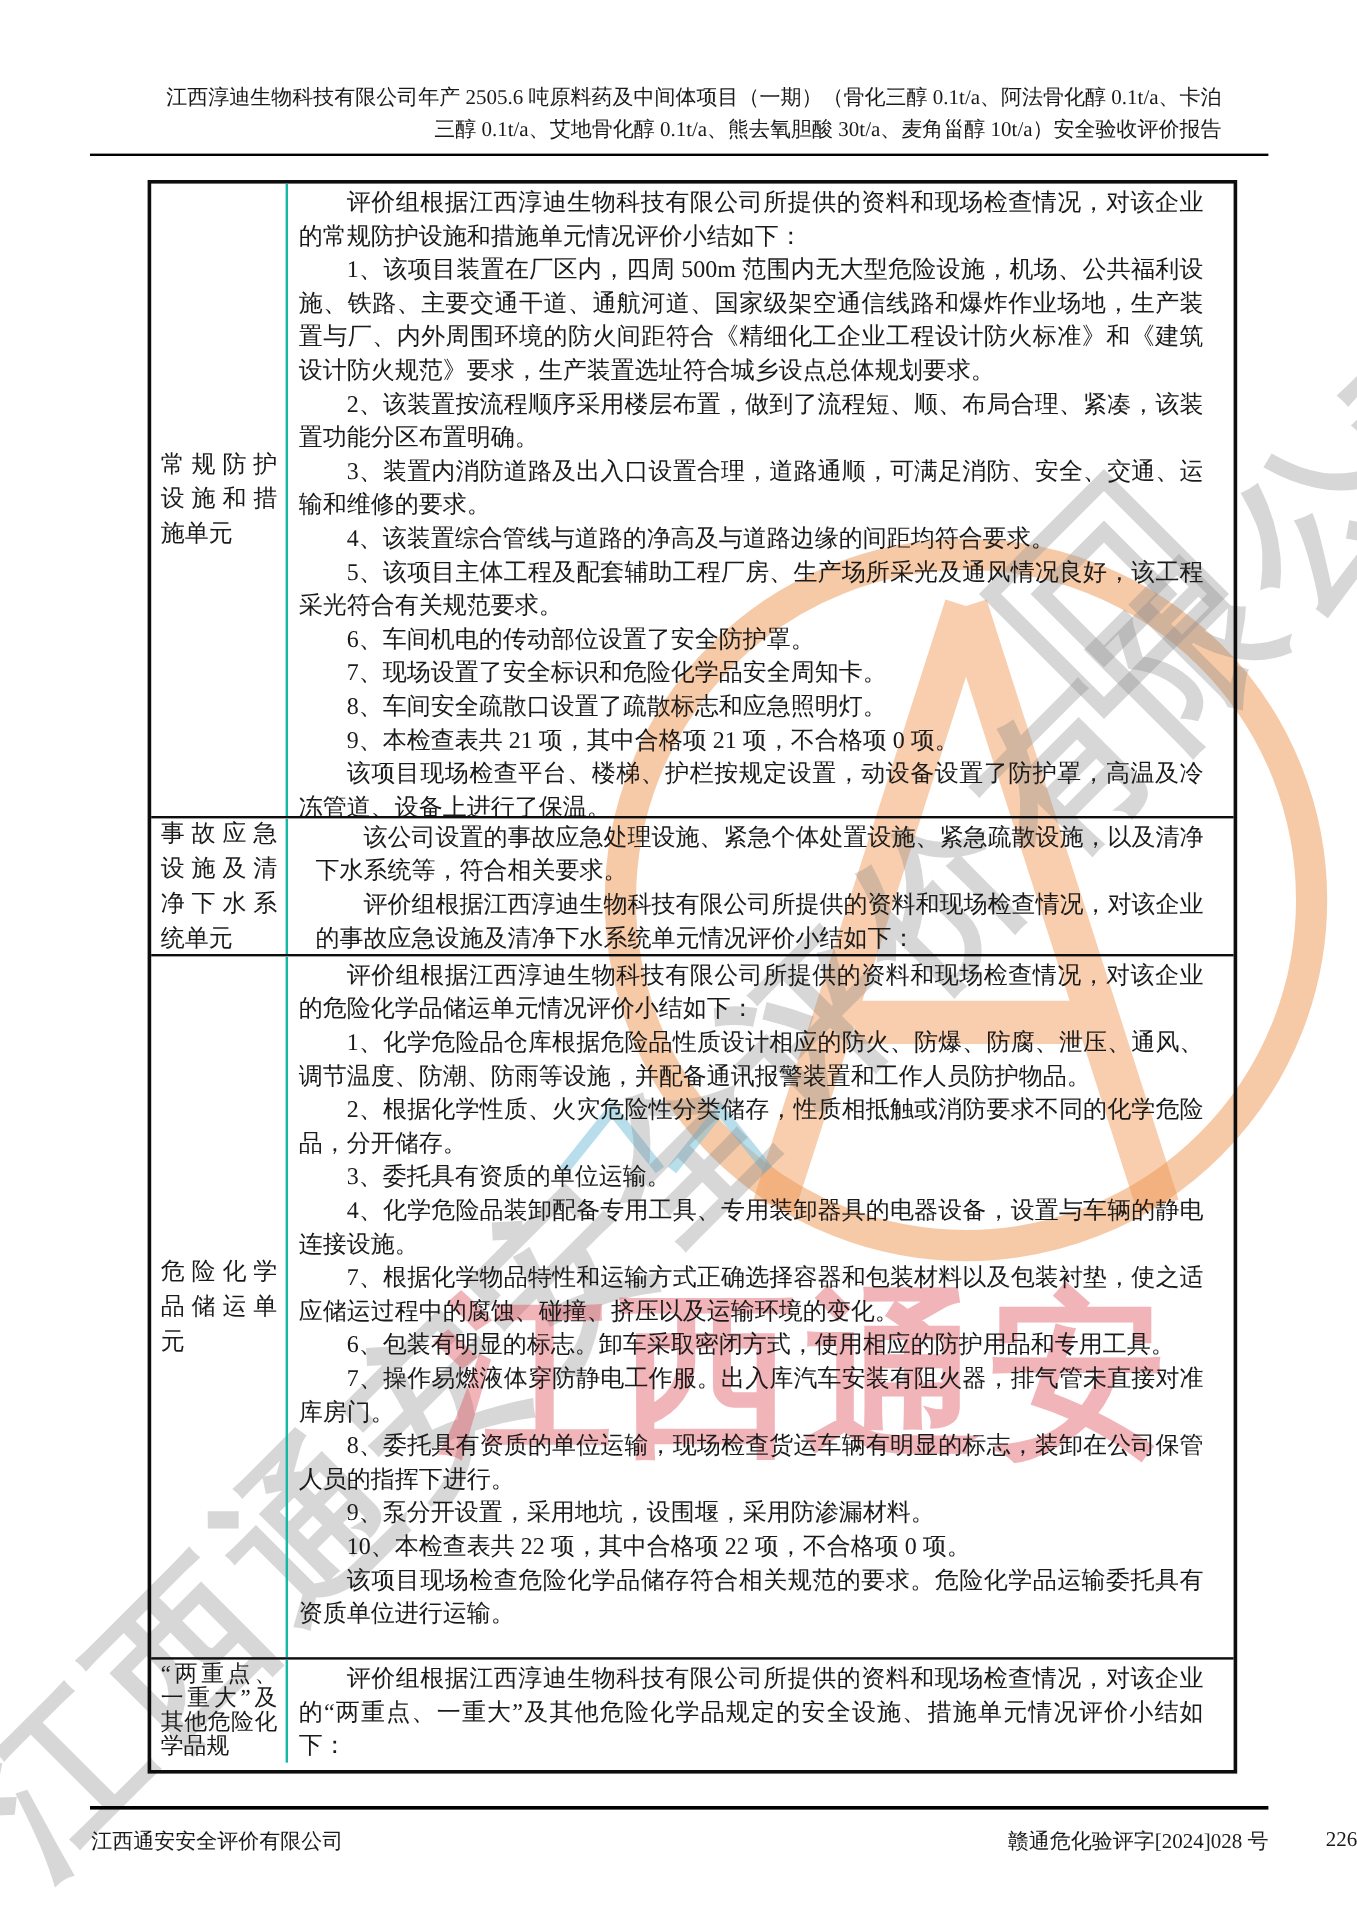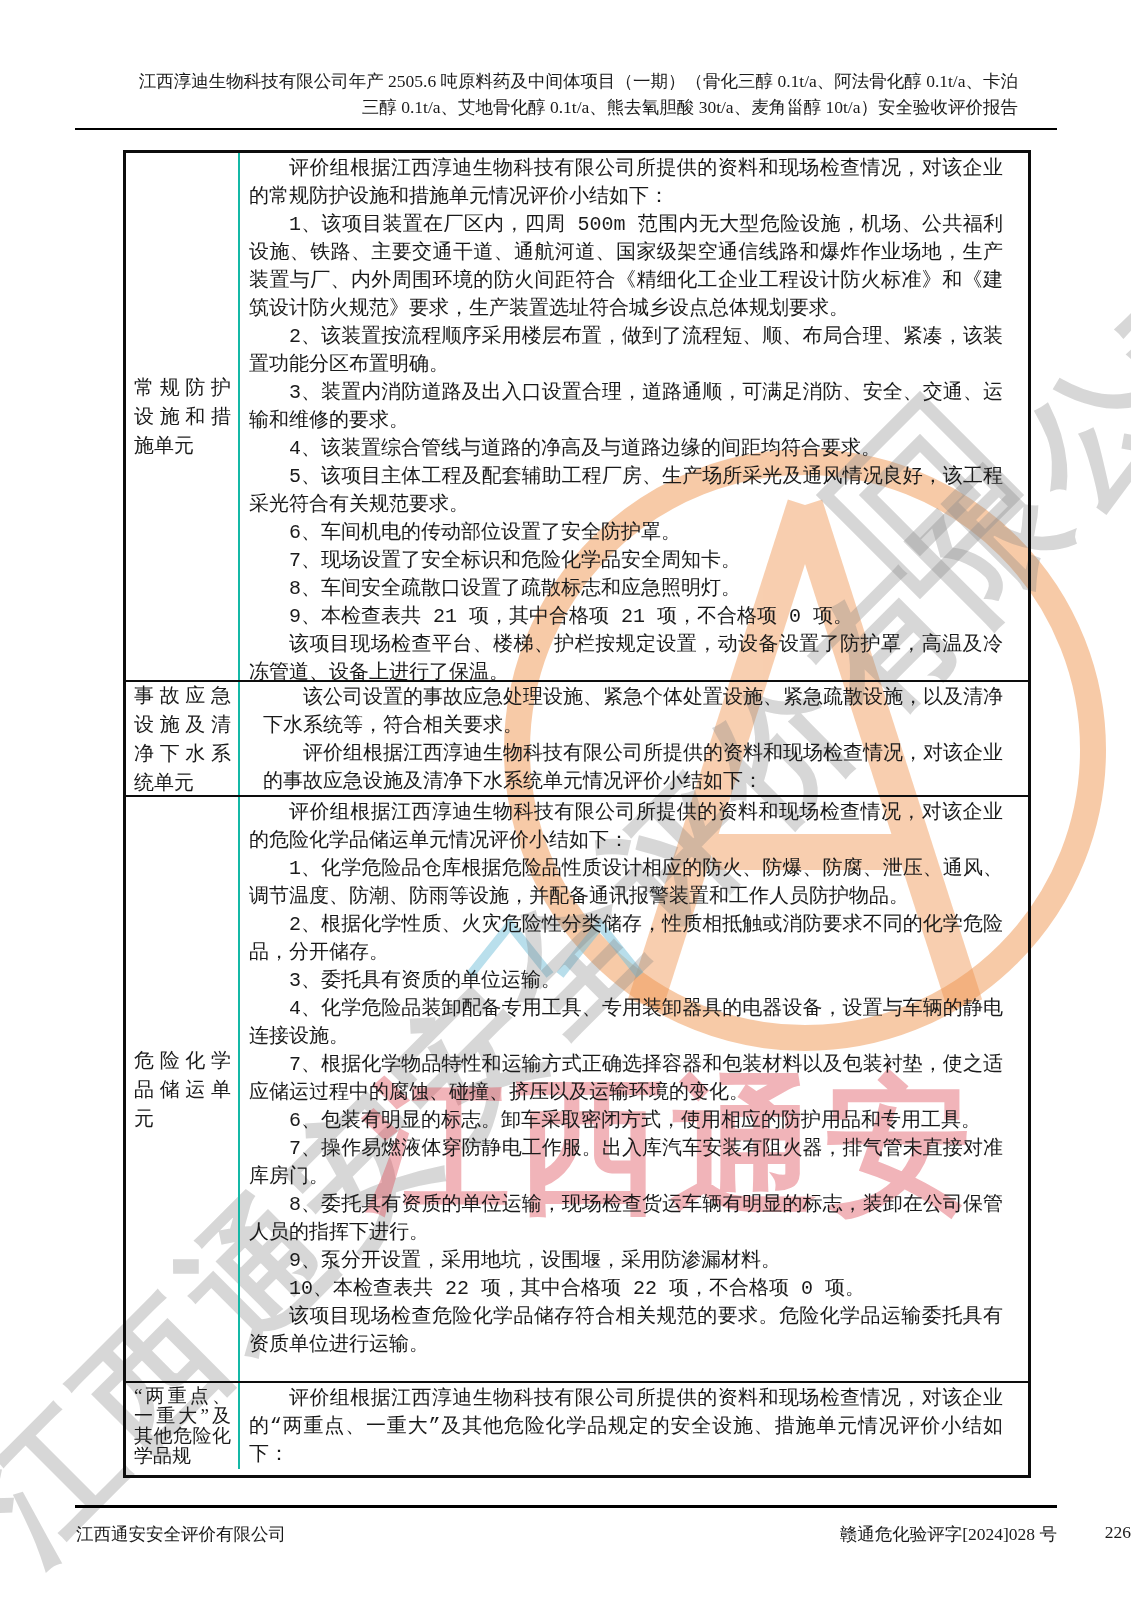--- a/index.html
+++ b/index.html
@@ -62,21 +62,21 @@
     width:97px;font-size:20px;line-height:29px;
     text-align:justify;text-justify:inter-character;
   }
   .tbl-row:nth-child(4) .row-label .label-text{
     font-size:19px;line-height:20px;
   }
   .row-content{
     flex:1;box-sizing:border-box;overflow:hidden;
     padding:2px 25px 0 9px;
     font-size:20px;line-height:28px;
-    text-align:justify;text-justify:inter-ideograph;font-family:Liberation Mono, monospace;
+    text-align:justify;text-justify:inter-ideograph;
   }
   .row-content p{margin:0;text-indent:2em;}
   
   #footer-rule{
     position:absolute;left:75px;top:1505px;width:982px;height:3px;
     background:#000;z-index:2;
   }
   #footer{position:absolute;left:0;top:1522px;width:1131px;height:30px;font-size:17.5px;z-index:2;}
   #footer-left{position:absolute;left:76px;top:0;}
   #footer-page{position:absolute;left:0;top:0;width:100%;text-align:right;}

